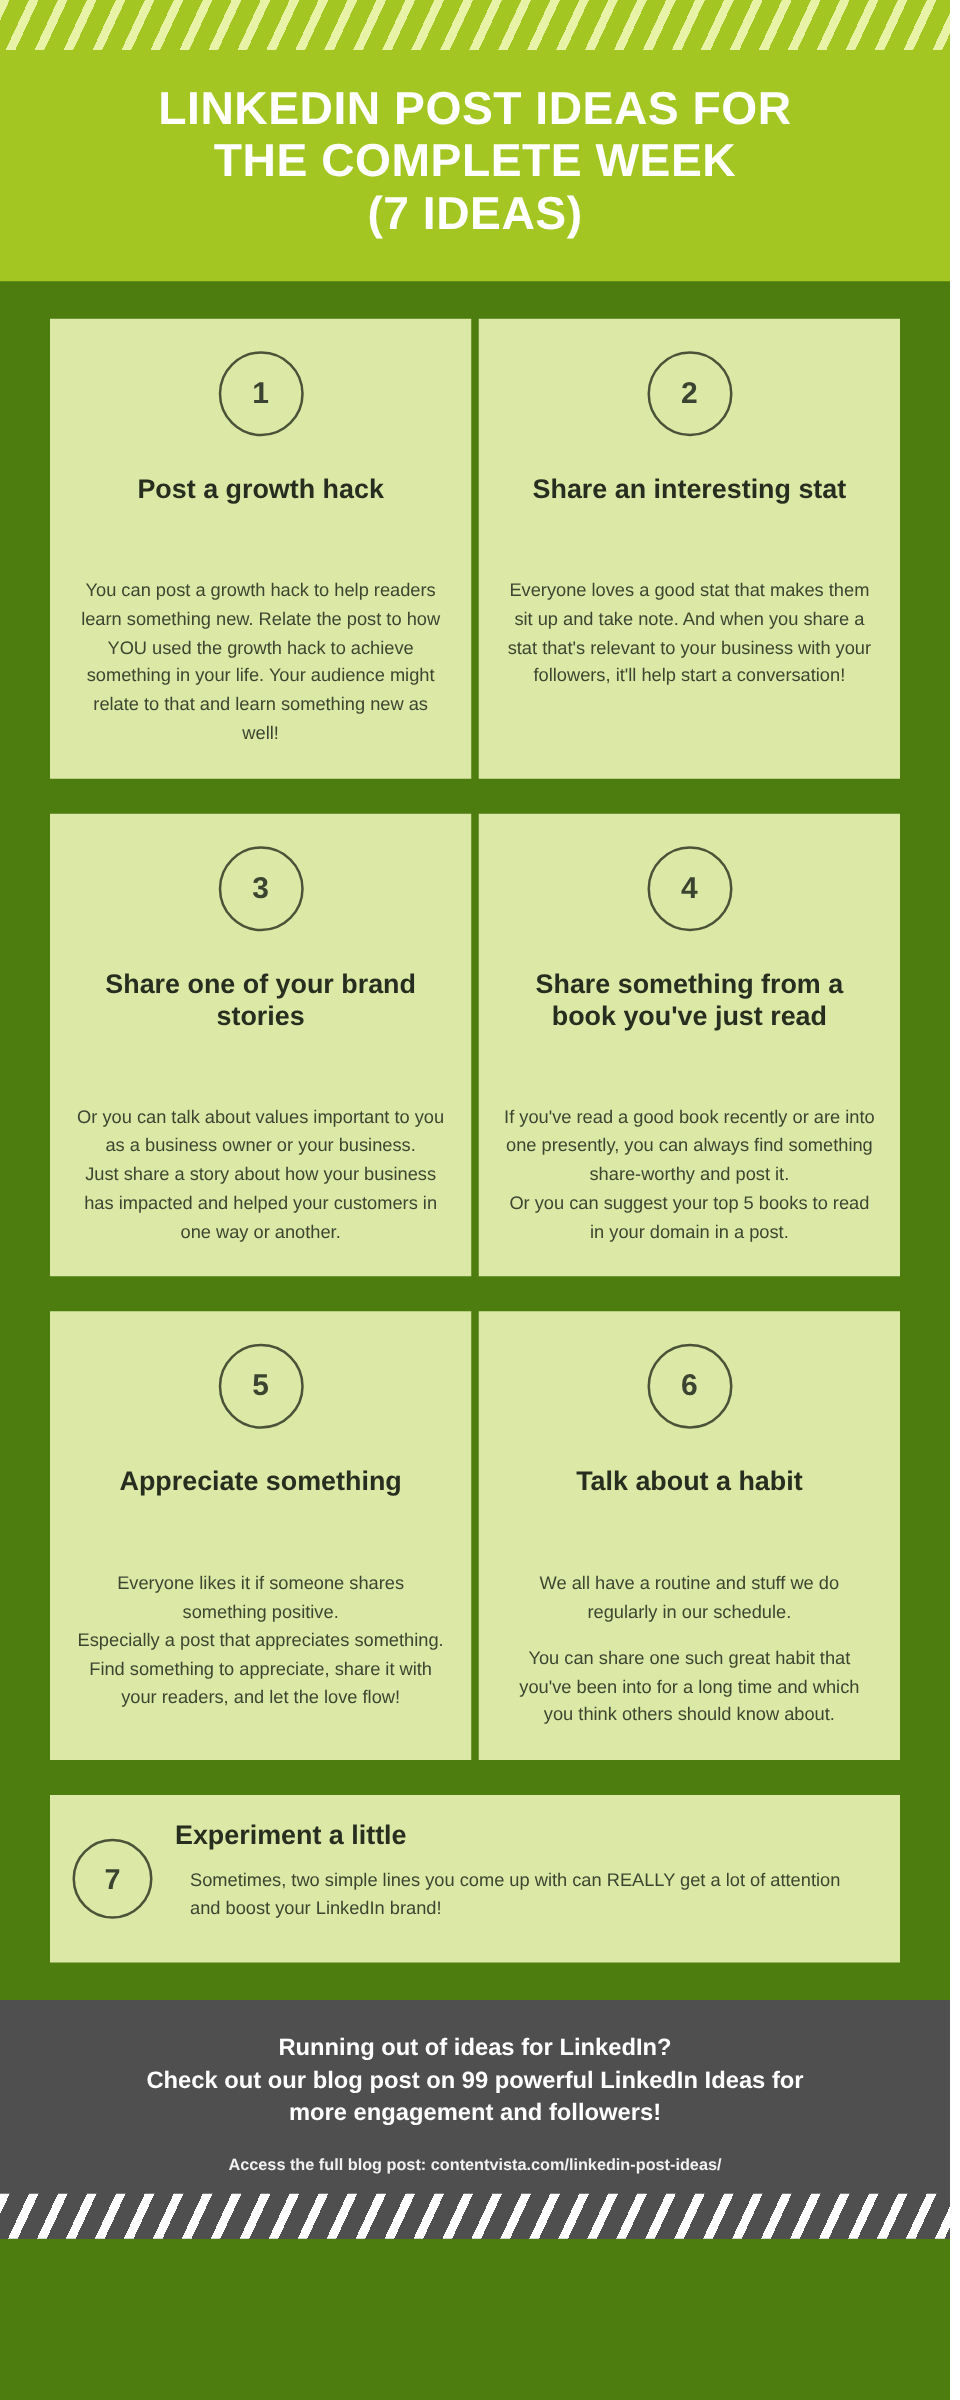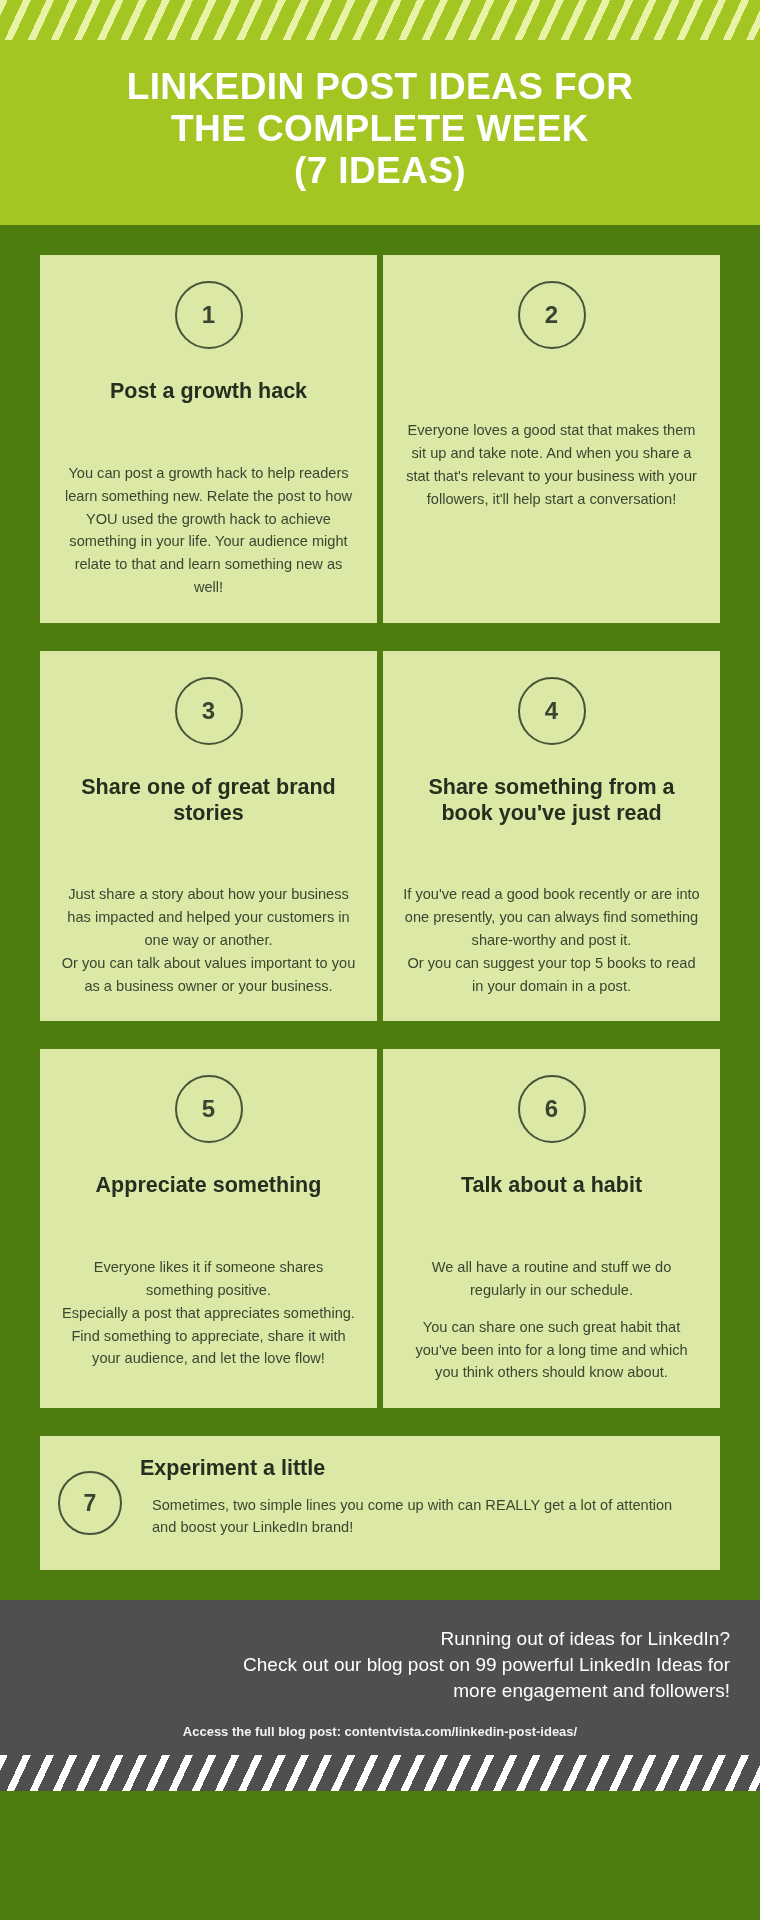--- a/index.html
+++ b/index.html
@@ -153,23 +153,23 @@
 
   
   .footer {
     margin-top: 30px;
     background: #4f4f4f;
     padding: 26px 30px 0 30px;
     color: #ffffff;
   }
 
   .footer-cta {
-    text-align: right;
+    text-align: center;
     font-size: 19px;
-    font-weight: normal;
+    font-weight: bold;
     line-height: 1.36;
   }
   .footer-cta .line { display: block; }
 
   .footer-link {
     text-align: center;
     font-size: 13px;
     font-weight: bold;
     margin-top: 20px;
     margin-bottom: 16px;
@@ -210,50 +210,51 @@
     <div class="card card-r1">
       <div class="circle">1</div>
       <div class="card-title">Post a growth hack</div>
       <div class="card-body">
         <p>You can post a growth hack to help readers learn something new. Relate the post to how YOU used the growth hack to achieve something in your life. Your audience might relate to that and learn something new as well!</p>
       </div>
     </div>
 
     <div class="card card-r1">
       <div class="circle">2</div>
+      <div class="card-title">Share an interesting stat</div>
       <div class="card-body">
         <p>Everyone loves a good stat that makes them sit up and take note. And when you share a stat that's relevant to your business with your followers, it'll help start a conversation!</p>
       </div>
     </div>
 
     <div class="card card-r2">
       <div class="circle">3</div>
-      <div class="card-title">Share one of great brand stories</div>
-      <div class="card-body">
+      <div class="card-title">Share one of your brand stories</div>
+      <div class="card-body">
+        <p>Or you can talk about values important to you as a business owner or your business.</p>
         <p>Just share a story about how your business has impacted and helped your customers in one way or another.</p>
-        <p>Or you can talk about values important to you as a business owner or your business.</p>
       </div>
     </div>
 
     <div class="card card-r2">
       <div class="circle">4</div>
       <div class="card-title">Share something from a book you've just read</div>
       <div class="card-body">
         <p>If you've read a good book recently or are into one presently, you can always find something share-worthy and post it.</p>
         <p>Or you can suggest your top 5 books to read in your domain in a post.</p>
       </div>
     </div>
 
     <div class="card card-r3">
       <div class="circle">5</div>
       <div class="card-title">Appreciate something</div>
       <div class="card-body">
         <p>Everyone likes it if someone shares something positive.</p>
         <p>Especially a post that appreciates something.</p>
-        <p>Find something to appreciate, share it with your audience, and let the love flow!</p>
+        <p>Find something to appreciate, share it with your readers, and let the love flow!</p>
       </div>
     </div>
 
     <div class="card card-r3">
       <div class="circle">6</div>
       <div class="card-title">Talk about a habit</div>
       <div class="card-body">
         <p>We all have a routine and stuff we do regularly in our schedule.</p>
         <p class="gap">You can share one such great habit that you've been into for a long time and which you think others should know about.</p>
       </div>

